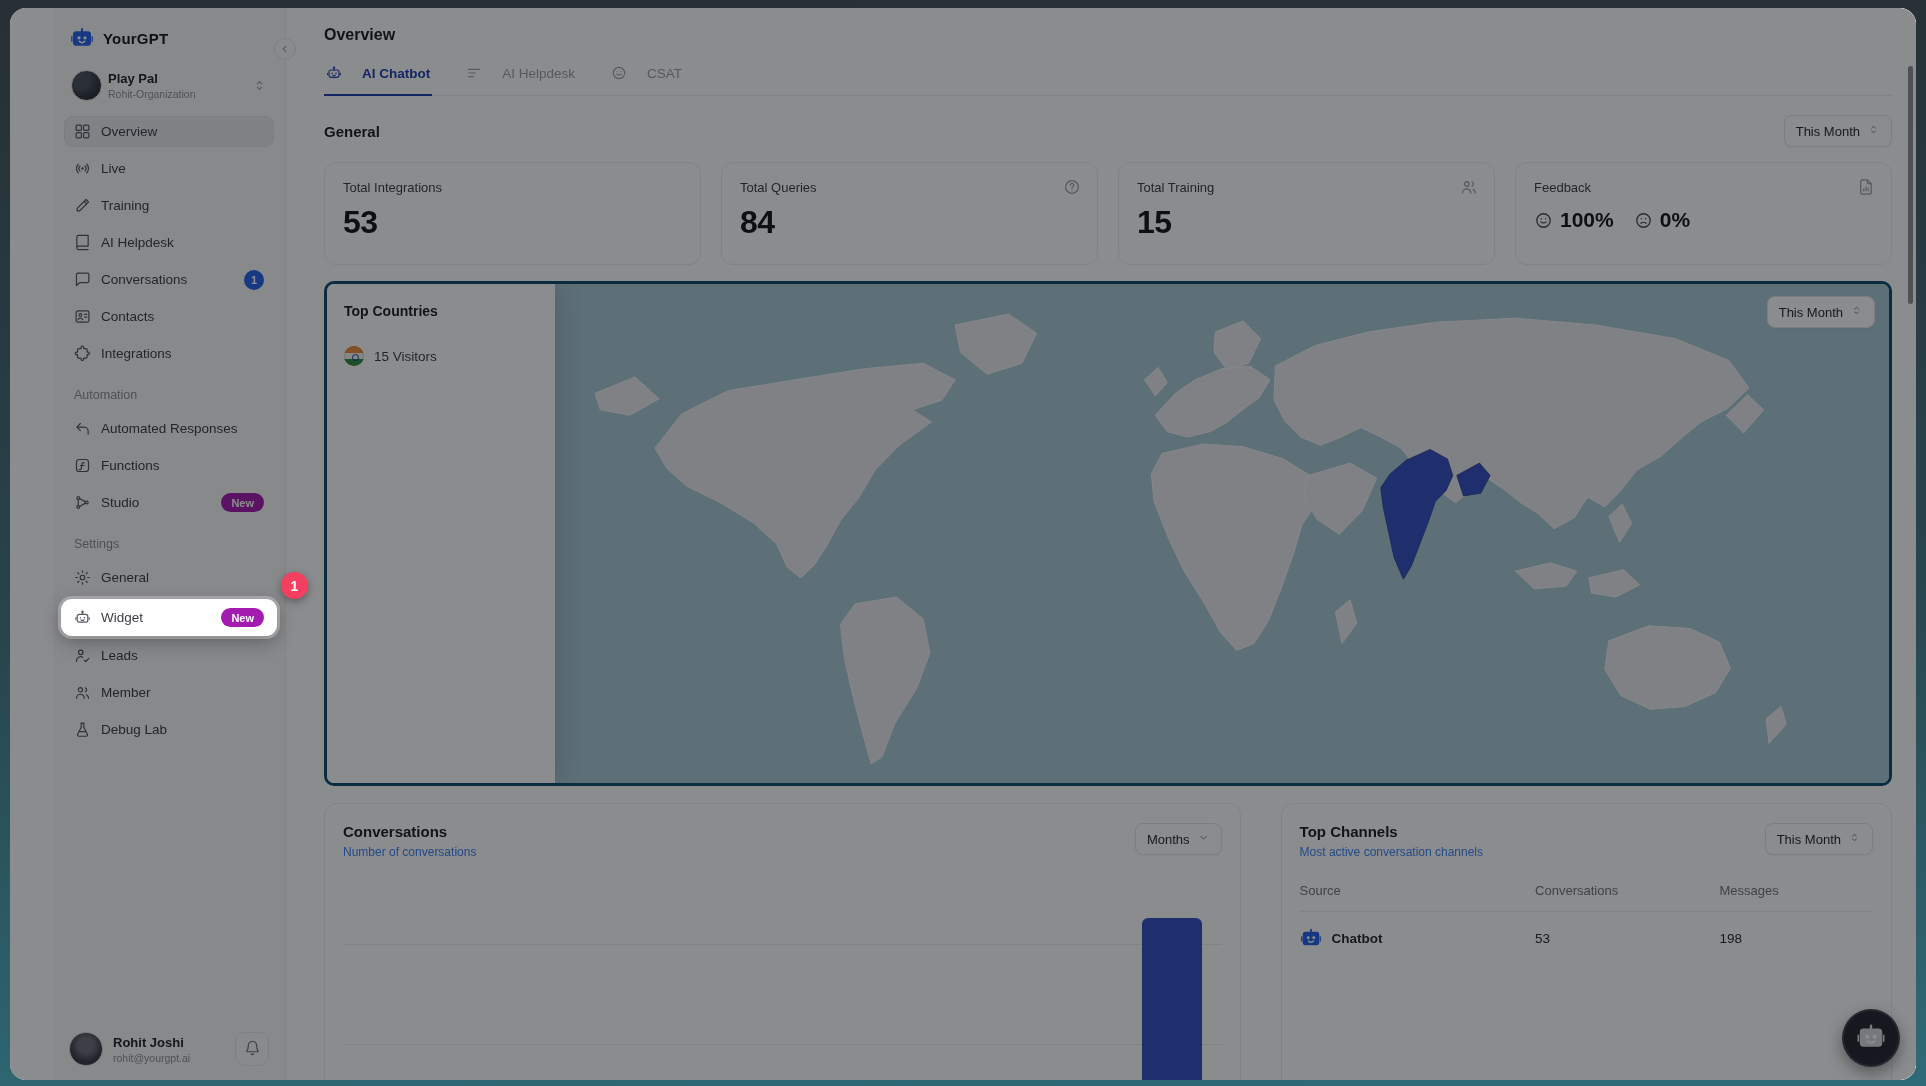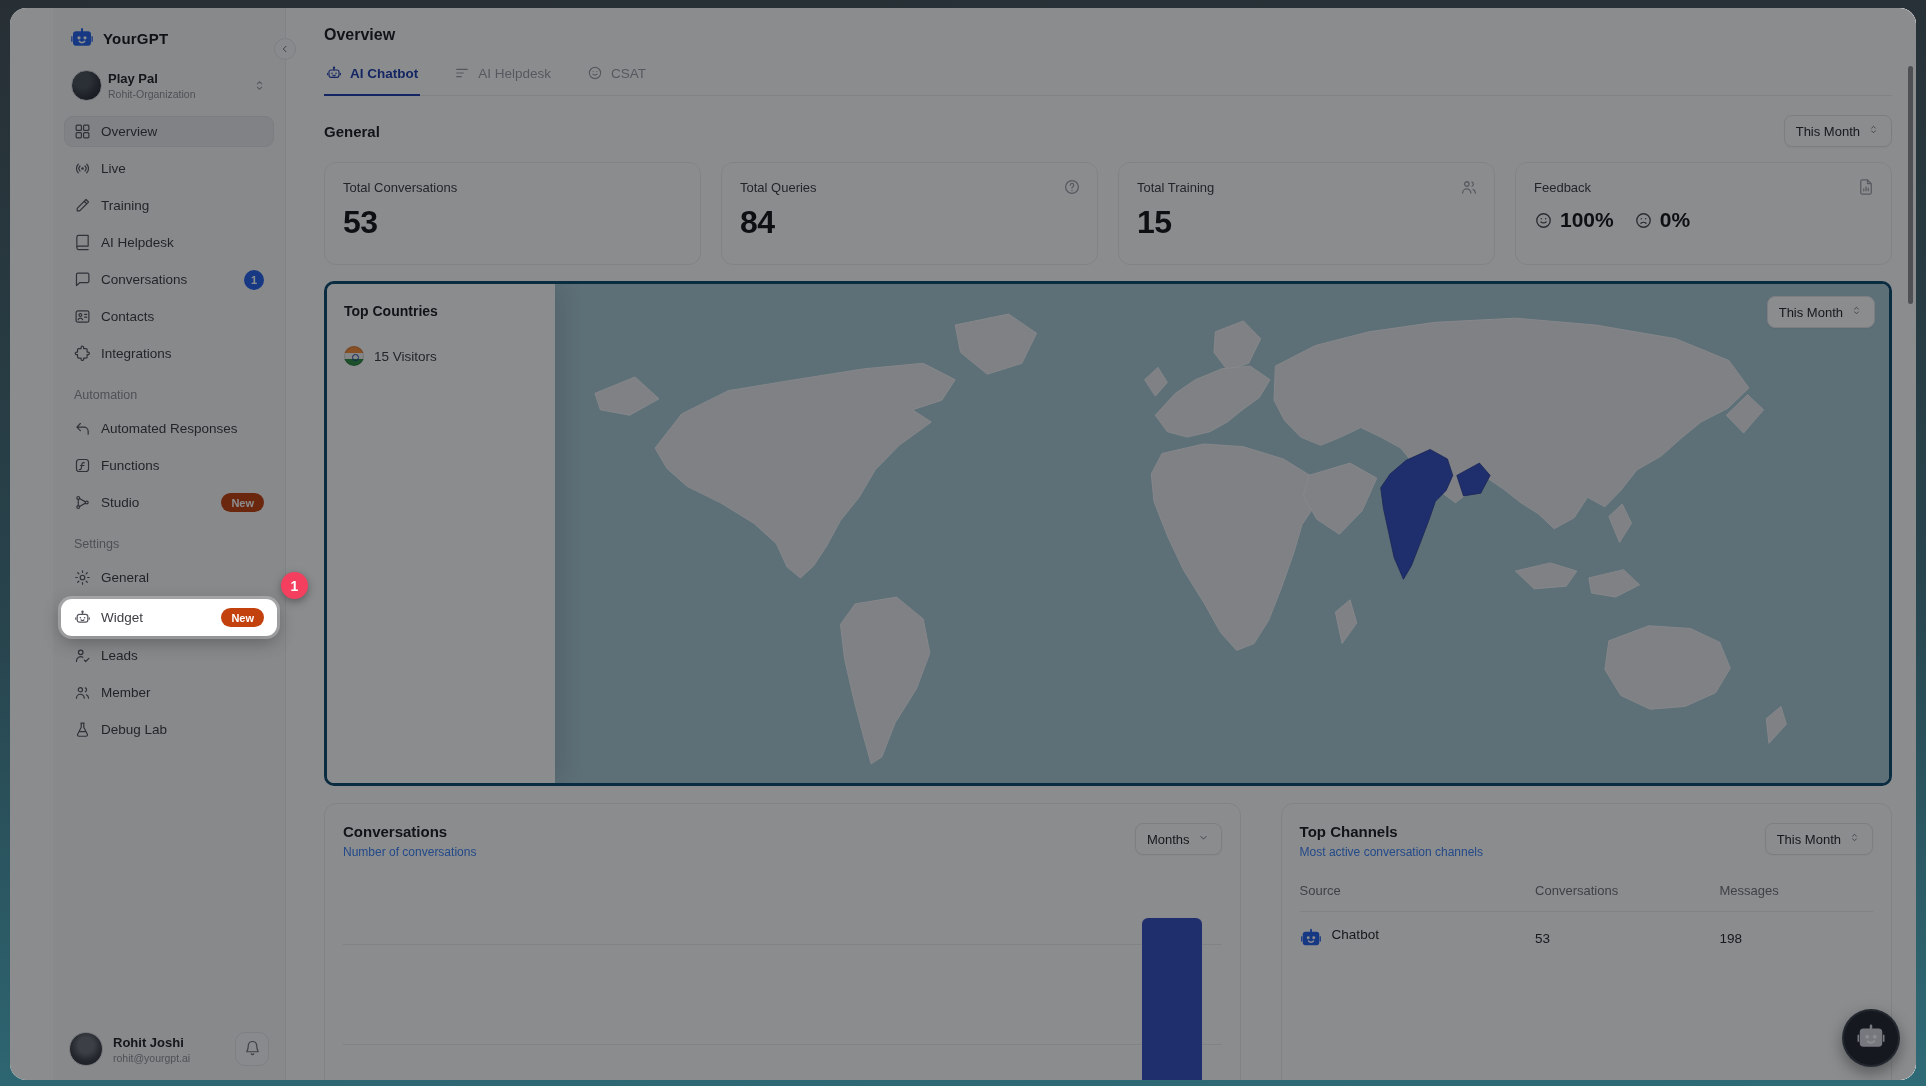--- a/index.html
+++ b/index.html
@@ -35,21 +35,21 @@
   .section-h { font-size:12.5px; color:#8e8e96; margin:19px 10px 11px; }
   .nav-item { height:31px; margin-bottom:6px; border-radius:9px; padding:0 10px;
     display:flex; align-items:center; gap:10px; color:#3c3c43; font-size:13.5px;
     font-weight:500; cursor:pointer; }
   .nav-item .nicon { width:17px; height:17px; color:#55555e; flex-shrink:0; }
   .nav-item .nicon svg { width:100%; height:100%; display:block; }
   .nav-item.active { background:#ececee; box-shadow:inset 0 0 0 1px #e3e3e6; }
   .count-badge { margin-left:auto; background:#2563eb; color:#fff; min-width:20px; height:20px;
     border-radius:10px; font-size:11px; font-weight:700; display:flex; align-items:center;
     justify-content:center; padding:0 6px; }
-  .new-badge { margin-left:auto; background:#c2410c; color:#fff; font-size:11px;
+  .new-badge { margin-left:auto; background:#a21caf; color:#fff; font-size:11px;
     font-weight:600; padding:3.5px 10px; border-radius:999px; }
   .nav-item.hl { position:relative; z-index:60; background:#fff; height:37px;
     margin:2px -3px 4px; padding:0 13px; border-radius:11px;
     box-shadow:0 0 0 3px rgba(255,255,255,.28), 0 6px 18px rgba(0,0,0,.30); }
   .step-badge { position:absolute; right:-31px; top:-27px; width:27px; height:27px;
     border-radius:50%; background:#f43f5e; color:#fff; font-weight:700; font-size:14px;
     display:flex; align-items:center; justify-content:center;
     box-shadow:0 3px 8px rgba(0,0,0,.35); }
 
   .user-row { margin-top:auto; display:flex; align-items:center; gap:10px; padding:8px 5px 0; }
@@ -61,21 +61,21 @@
   .user-email { font-size:10.5px; color:#8f8f97; margin-top:2px; }
   .bell-btn { width:34px; height:34px; border-radius:10px; border:1px solid #e6e6ea;
     background:#fcfcfd; color:#6b7078; display:flex; align-items:center; justify-content:center; cursor:pointer; }
   .bell-btn svg { width:17px; height:17px; }
 
   
   main { flex:1; display:flex; flex-direction:column; min-width:0; background:#fff; position:relative; }
   header { padding:18px 24px 0 38px; }
   .page-title { font-size:16px; font-weight:700; color:#1b1b20; margin-bottom:17px; }
   .tabs { display:flex; gap:32px; border-bottom:1px solid #ececef; }
-  .tab { display:flex; align-items:center; gap:8px; padding:4px 2px 13px; font-size:13.5px;
+  .tab { display:flex; align-items:center; gap:20px; padding:4px 2px 13px; font-size:13.5px;
     color:#9a9ea6; font-weight:500; cursor:pointer; border-bottom:2.5px solid transparent; margin-bottom:-1px; }
   .tab .ticon { width:16px; height:16px; } .tab .ticon svg { width:100%; height:100%; }
   .tab.active { color:#1e3fae; border-bottom-color:#1e3fae; font-weight:600; }
 
   .content { flex:1; padding:0 24px 0 38px; }
   .general-row { display:flex; justify-content:space-between; align-items:center; margin:19px 0 15px; }
   .general-h { font-size:15px; font-weight:700; color:#1b1b20; }
   .chip { display:inline-flex; align-items:center; gap:7px; border:1px solid #e4e4e8;
     background:#fff; border-radius:8px; padding:7px 11px; font-size:13px; color:#27272c;
     cursor:pointer; box-shadow:0 1px 2px rgba(0,0,0,.04); }
@@ -118,21 +118,21 @@
   .bp-sub { font-size:12px; color:#3b82f6; margin-top:5px; }
   .conv-chart { position:relative; height:300px; margin:12px 18px 0; }
   .gline { position:absolute; left:0; right:0; height:1px; background:#ededef; }
   .bar { position:absolute; right:20px; width:60px; top:47px; bottom:-40px;
     background:#3350c0; border-radius:6px 6px 0 0; }
 
   .tbl { margin:24px 18px 0; }
   .tbl-head, .tbl-row { display:grid; grid-template-columns:1.15fr .9fr .75fr; align-items:center; }
   .tbl-head { font-size:13px; color:#72727a; padding-bottom:13px; border-bottom:1px solid #ececef; }
   .tbl-row { padding:15px 0; font-size:13.5px; color:#27272c; }
-  .src-cell { display:flex; gap:10px; font-weight:400; }
+  .src-cell { display:flex; align-items:center; gap:10px; font-weight:700; }
   .src-icon { width:22px; height:22px; color:#2563eb; } .src-icon svg { width:100%; height:100%; }
 
   .scroll-thumb { position:absolute; right:3px; top:58px; width:5px; height:238px;
     background:rgba(28,32,38,.5); border-radius:3px; z-index:49; }
 
   .chat-launcher { position:absolute; right:16px; bottom:13px; width:58px; height:58px;
     border-radius:50%; background:#21262e; color:#d7dae0; display:flex; align-items:center;
     justify-content:center; z-index:49; border:2px solid rgba(130,140,160,.28);
     box-shadow:0 6px 16px rgba(0,0,0,.4); cursor:pointer; }
   .chat-launcher svg { width:30px; height:30px; }
@@ -366,21 +366,21 @@
         <div class="chip">
           <span>This Month</span>
           <span><svg viewBox="0 0 24 24" fill="none" stroke="currentColor" stroke-width="1.7" stroke-linecap="round" stroke-linejoin="round">
                 <path d="M8.5,9.5L12,6l3.5,3.5 M8.5,14.5L12,18l3.5-3.5"></path>
               </svg></span>
         </div>
       </div>
 
       <div class="cards">
         <div class="card">
-          <div class="card-label">Total Conversations</div>
+          <div class="card-label">Total Integrations</div>
           <span class="card-icon"></span>
           <div class="card-value">53</div>
         </div>
         <div class="card">
           <div class="card-label">Total Queries</div>
           <span class="card-icon"><svg viewBox="0 0 24 24" fill="none" stroke="currentColor" stroke-width="1.7" stroke-linecap="round" stroke-linejoin="round">
                 <circle cx="12" cy="12" r="8.5"></circle>
                 <path d="M9.8,9.5a2.3,2.3 0 1 1 3.3,2.1c-.8.4-1.1.9-1.1,1.9 M12,16.6v.3"></path>
               </svg></span>
           <div class="card-value">84</div>

